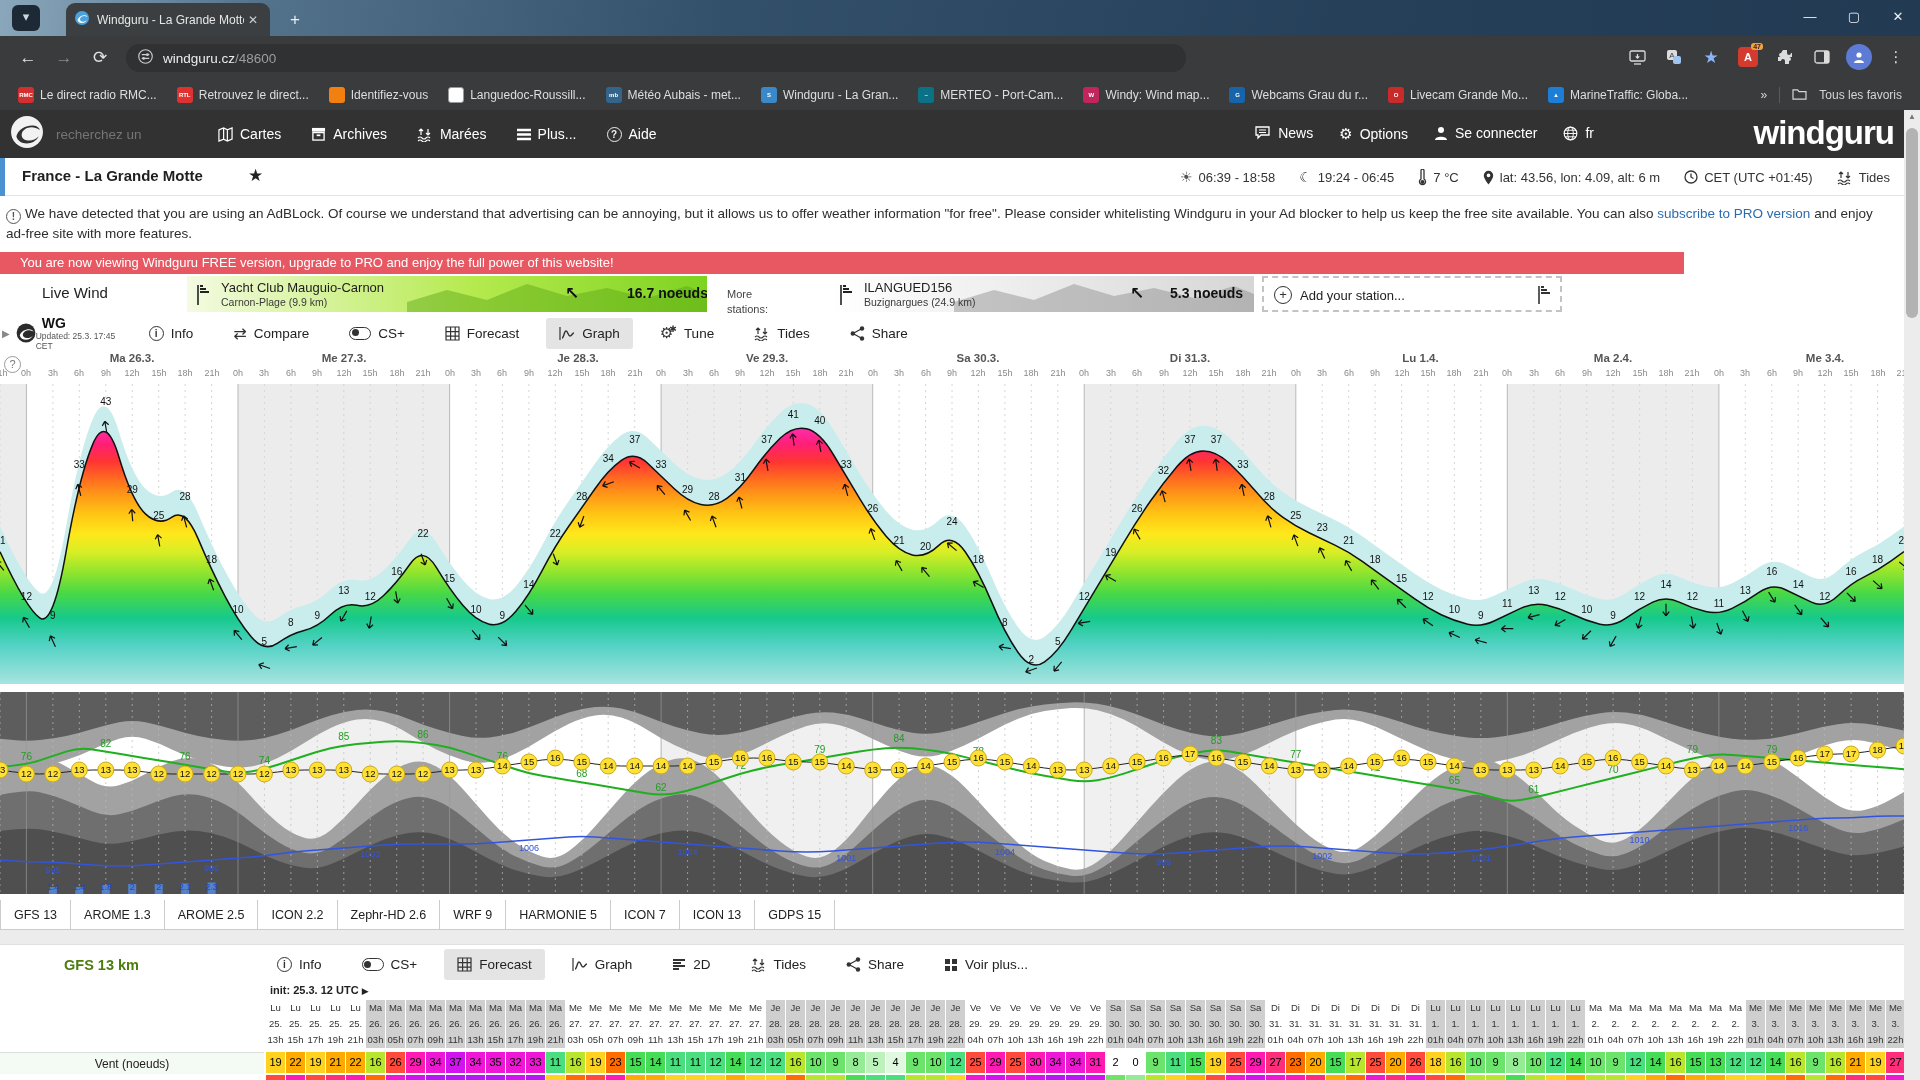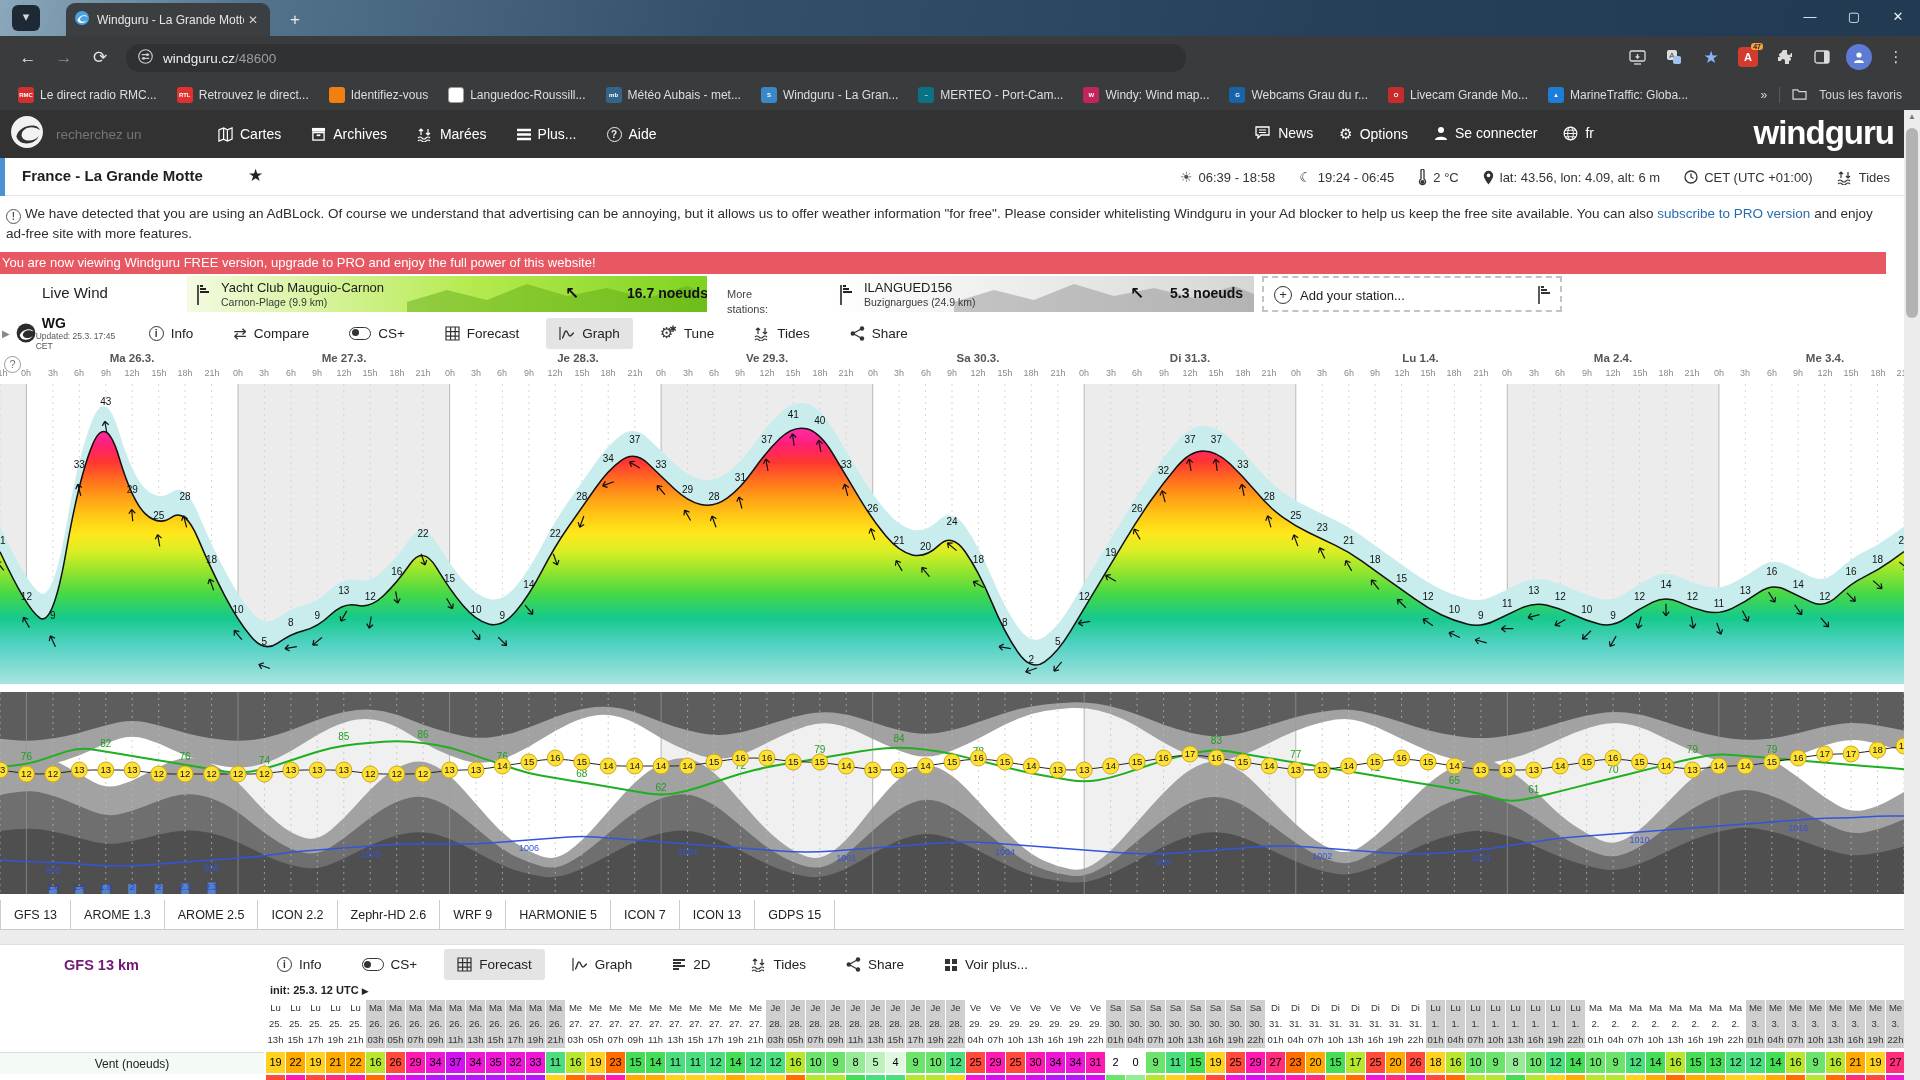--- a/index.html
+++ b/index.html
@@ -43,22 +43,22 @@
   .logotype{position:absolute;right:26px;top:4px;font-size:33px;font-weight:bold;letter-spacing:-1px;color:#fff;}
   .stationrow{position:absolute;left:0;top:158px;width:1904px;height:38px;background:#fff;border-bottom:1px solid #e4e4e4;}
   .accent{position:absolute;left:0;top:0;width:5px;height:38px;background:#4a90d2;}
   .st-title{position:absolute;left:22px;top:9px;font-size:15px;font-weight:bold;color:#1f1f1f;}
   .st-star{position:absolute;left:248px;top:7px;font-size:17px;color:#222;}
   .stmeta{position:absolute;right:14px;top:0;height:38px;display:flex;align-items:center;gap:24px;font-size:13px;color:#333;}
   .stmeta .mi{display:flex;align-items:center;gap:6px;}
   .adblock{position:absolute;left:0;top:196px;width:1904px;height:56px;background:#fff;font-size:13.5px;color:#2d2d2d;
     padding:8px 6px 0 6px;line-height:19px;}
   .adblock a{color:#2b6cb0;text-decoration:none;}
-  .banner{position:absolute;left:0;top:252px;width:1886px;height:22px;background:#e85863;color:#fff;
-    font-size:13px;line-height:22px;padding-left:2px;}
+  .banner{position:absolute;left:0;top:252px;width:1684px;height:22px;background:#e85863;color:#fff;
+    font-size:13px;line-height:22px;padding-left:20px;}
   
   .livewind{position:absolute;left:0;top:274px;width:1904px;height:40px;background:#fff;}
   .lw-label{position:absolute;left:42px;top:10px;font-size:15px;color:#222;}
   .lwcard{position:absolute;top:2px;height:36px;overflow:hidden;}
   .lwcard svg.sil{position:absolute;right:0;bottom:0;}
   .lw-flag{position:absolute;left:8px;top:8px;}
   .lw-name{position:absolute;left:34px;top:4px;font-size:13px;color:#1c1c1c;white-space:nowrap;}
   .lw-place{position:absolute;left:34px;top:20px;font-size:10.5px;color:#3a3a3a;white-space:nowrap;}
   .lw-arrow{position:absolute;font-size:17px;color:#111;font-weight:bold;}
   .lw-speed{position:absolute;font-size:14px;font-weight:bold;color:#111;white-space:nowrap;}
@@ -67,21 +67,21 @@
   .lw-add .plus{position:absolute;left:10px;top:8px;width:18px;height:18px;border:1.6px solid #333;border-radius:50%;
     text-align:center;line-height:16px;font-size:13px;color:#333;}
   .lw-add .txt{position:absolute;left:36px;top:10px;font-size:13px;color:#222;}
   
   .tabsrow{position:absolute;width:1904px;background:#fff;display:flex;align-items:center;}
   .wgrow{left:0;top:314px;height:38px;}
   .gfsrow{left:0;top:944px;height:40px;border-top:1px solid #e0e0e0;}
   .sectionid{display:flex;align-items:center;margin-left:6px;width:110px;}
   .sec-name{font-weight:bold;font-size:14px;color:#111;margin-left:6px;}
   .sec-upd{font-size:8.5px;color:#555;}
-  .gfs-name{font-weight:bold;font-size:14.5px;color:#701a75;margin-left:64px;width:200px;}
+  .gfs-name{font-weight:bold;font-size:14.5px;color:#4d7c0f;margin-left:64px;width:200px;}
   .stab{display:flex;align-items:center;gap:7px;font-size:13.5px;color:#222;padding:8px 13px;border-radius:3px;margin-right:14px;white-space:nowrap;}
   .stab.sel{background:#e4e4e4;}
   .ci{display:inline-flex;width:15px;height:15px;border:1.3px solid #333;border-radius:50%;
     align-items:center;justify-content:center;font-size:10px;color:#333;font-weight:bold;}
   .pill{display:inline-block;width:22px;height:13px;border:1.6px solid #333;border-radius:8px;position:relative;}
   .pill::after{content:"";position:absolute;left:1.5px;top:1.5px;width:7px;height:7px;border-radius:50%;background:#333;}
   
   .g1days{position:absolute;left:0;top:352px;width:1904px;height:16px;}
   .g1days span{position:absolute;transform:translateX(-50%);font-size:11.5px;font-weight:bold;color:#555;}
   .g1hours{position:absolute;left:0;top:368px;width:1904px;height:14px;}
@@ -366,39 +366,39 @@
           </span>
           <span>19:24 - 06:45</span>
         </div>
         <div class="mi">
           <span style="display:inline-flex;color:#333">
             <svg width="9" height="17" viewBox="0 0 9 17">
               <path d="M3,1.5 a1.5,1.5 0 0 1 3,0 V10 a3,3 0 1 1 -3,0 Z" fill="none" stroke="#333" stroke-width="1.3"></path>
               <circle cx="4.5" cy="13" r="2" fill="#333"></circle>
             </svg>
           </span>
-          <span>2 °C</span>
+          <span>7 °C</span>
         </div>
         <div class="mi">
           <span style="display:inline-flex;color:#333">
             <svg width="11" height="15" viewBox="0 0 11 15">
               <path d="M5.5,0.8 a4.7,4.7 0 0 1 4.7,4.7 C10.2,9 5.5,14.4 5.5,14.4 C5.5,14.4 0.8,9 0.8,5.5 A4.7,4.7 0 0 1 5.5,0.8 Z" fill="#333"></path>
               <circle cx="5.5" cy="5.4" r="1.8" fill="#fff"></circle>
             </svg>
           </span>
           <span>lat: 43.56, lon: 4.09, alt: 6 m</span>
         </div>
         <div class="mi">
           <span style="display:inline-flex;color:#333">
             <svg width="14" height="14" viewBox="0 0 14 14">
               <circle cx="7" cy="7" r="6" fill="none" stroke="#333" stroke-width="1.3"></circle>
               <path d="M7,3.5 V7 L9.5,8.5" fill="none" stroke="#333" stroke-width="1.3"></path>
             </svg>
           </span>
-          <span>CET (UTC +01:00)</span>
+          <span>CET (UTC +01:45)</span>
         </div>
         <div class="mi">
           <span style="display:inline-flex;color:#333">
             <svg width="16" height="15" viewBox="0 0 16 15">
               <path d="M4,8 V2 M2,4 l2,-2 2,2 M11,2 v6 M9,6 l2,2 2,-2" fill="none" stroke="currentColor" stroke-width="1.2"></path>
               <path d="M1,11 q2,-2 4,0 t4,0 t4,0 M1,14 q2,-2 4,0 t4,0 t4,0" fill="none" stroke="currentColor" stroke-width="1.1"></path>
             </svg>
           </span>
           <span>Tides</span>
         </div>

